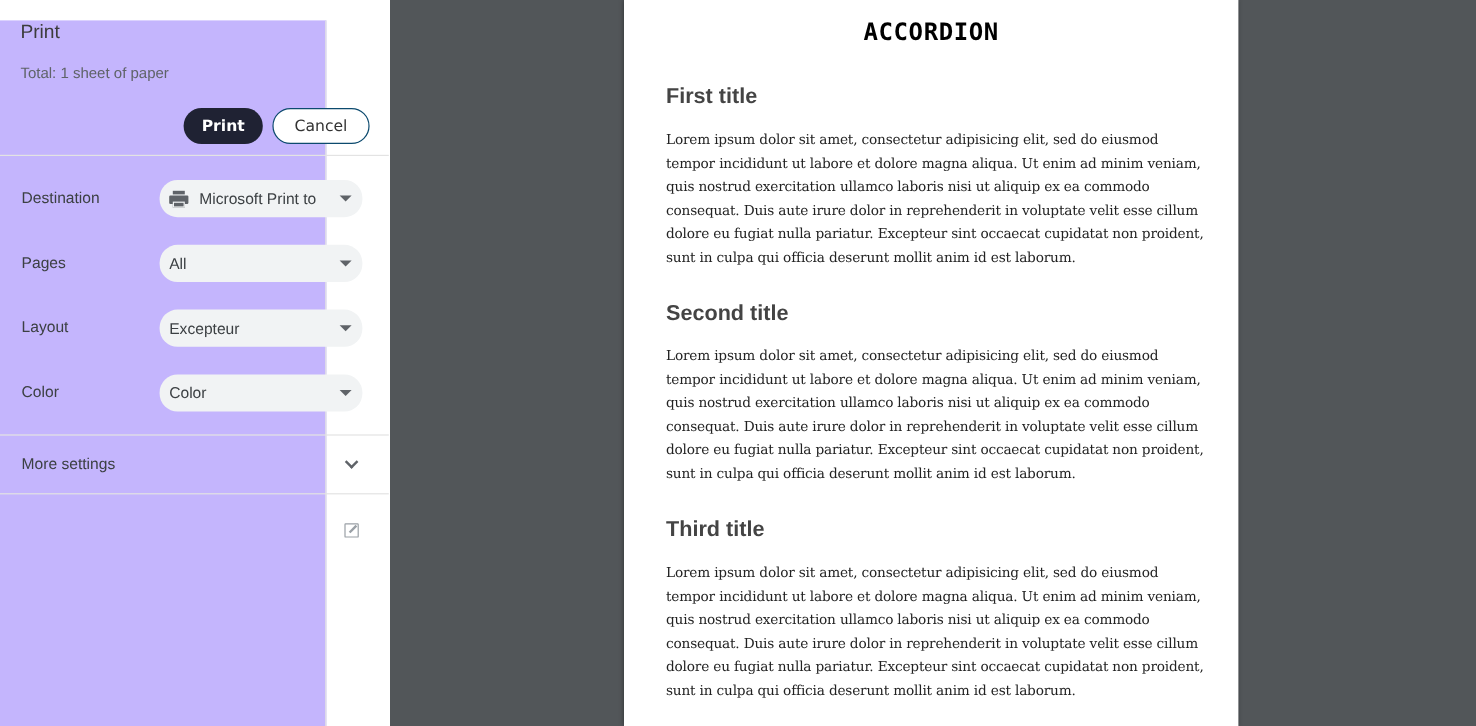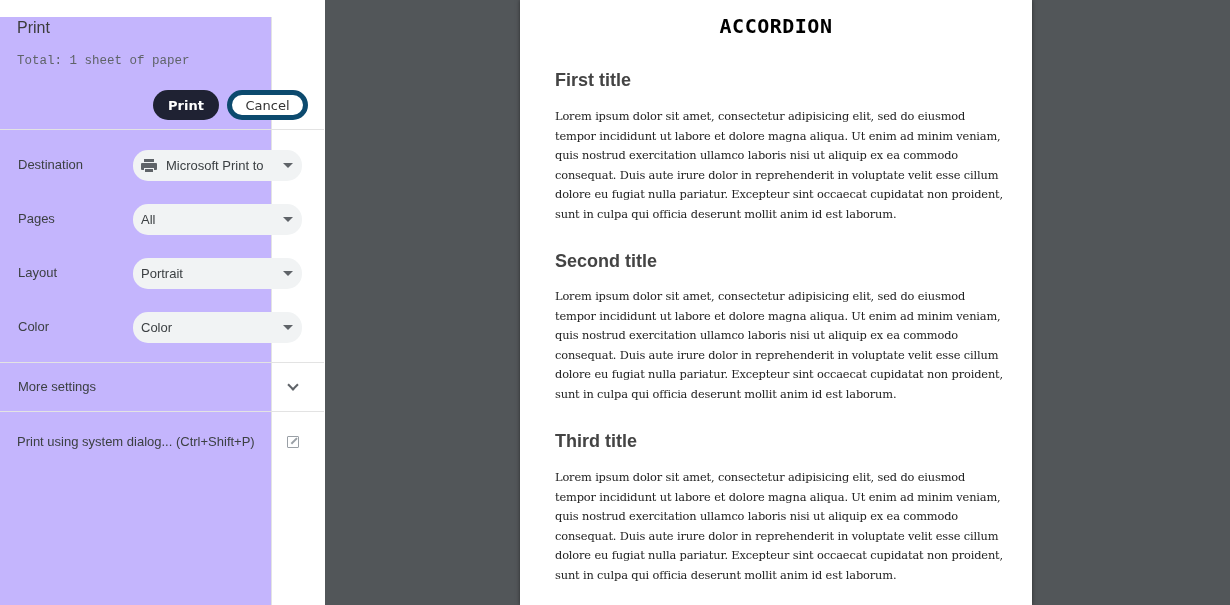--- a/index.html
+++ b/index.html
@@ -1,24 +1,24 @@
 <!DOCTYPE html>
 <html><head>
 <meta charset="utf-8">
 <style>
   * { box-sizing: border-box; margin: 0; padding: 0; }
   html, body { width: 1230px; height: 605px; overflow: hidden; background: #fff; }
   body { font-family: "Liberation Sans", sans-serif; position: relative; }
 
   .sidebar { position: absolute; left: 0; top: 17px; width: 272px; height: 605px; background: #c4b5fd; border-right: 1px solid #e3e3e3; }
   .title { position: absolute; left: 17px; top: 2px; font-size: 16px; color: #3c3c3c; }
-  .total { position: absolute; left: 17px; top: 37px; font-size: 12.5px; color: #5f6368; font-family: Liberation Mono, monospace; }
+  .total { position: absolute; left: 17px; top: 37px; font-size: 12.5px; color: #5f6368; }
   .btn { position: absolute; top: 73px; height: 30px; border-radius: 15px; font-size: 13.5px; display: flex; align-items: center; justify-content: center; cursor: pointer; font-family: "DejaVu Sans", sans-serif; }
   .btn-print { left: 153px; width: 66px; background: #1f2233; color: #fff; font-weight: bold; font-size: 13px; }
-  .btn-cancel { left: 227px; width: 81px; background: #fff; border: 5px solid #0c4a6e; color: #333; font-size: 13px; }
+  .btn-cancel { left: 227px; width: 81px; background: #fff; border: 1px solid #0c4a6e; color: #333; font-size: 13px; }
   .divider { position: absolute; left: 0; width: 324px; height: 1px; background: #e3e3e3; }
 
   .row-label { position: absolute; left: 18px; font-size: 13px; color: #3c4043; }
   .select { position: absolute; left: 133px; width: 169px; height: 31px; background: #f1f3f4; border-radius: 15px; display: flex; align-items: center; padding-left: 8px; font-size: 13px; color: #3c4043; }
   .select .val { flex: 1; white-space: nowrap; overflow: hidden; }
   .caret { width: 0; height: 0; border-left: 5px solid transparent; border-right: 5px solid transparent; border-top: 5px solid #5f6368; margin-right: 9px; margin-left: 4px; }
   .printer-icon { width: 16px; height: 14px; margin-right: 9px; position: relative; }
   .printer-icon .top { position: absolute; left: 3px; top: 0; width: 10px; height: 3px; background: #5f6368; }
   .printer-icon .mid { position: absolute; left: 0; top: 4px; width: 16px; height: 7px; background: #5f6368; border-radius: 1px; }
   .printer-icon .bot { position: absolute; left: 3px; top: 9px; width: 10px; height: 5px; background: #5f6368; border: 1px solid #f1f3f4; }
@@ -57,35 +57,34 @@
   </div>
 
   <div class="row-label" style="top:194px">Pages</div>
   <div class="select" style="top:187px">
     <span class="val">All</span>
     <span class="caret"></span>
   </div>
 
   <div class="row-label" style="top:248px">Layout</div>
   <div class="select" style="top:241px">
-    <span class="val">Portrait</span>
+    <span class="val">Excepteur</span>
     <span class="caret"></span>
   </div>
 
   <div class="row-label" style="top:302px">Color</div>
   <div class="select" style="top:295px">
     <span class="val">Color</span>
     <span class="caret"></span>
   </div>
 
   <div class="divider" style="top:345px"></div>
   <div class="more">More settings</div>
   <div class="chev"></div>
   <div class="divider" style="top:394px"></div>
-  <div class="sysdlg">Print using system dialog... (Ctrl+Shift+P)</div>
   <div class="ext-icon"></div>
 </div>
 
 <div class="preview">
   <div class="page">
     <div class="doc-title">ACCORDION</div>
     <div class="sec-title" style="top:70px">First title</div>
     <div class="sec-body" style="top:107px">Lorem ipsum dolor sit amet, consectetur adipisicing elit, sed do eiusmod tempor incididunt ut labore et dolore magna aliqua. Ut enim ad minim veniam, quis nostrud exercitation ullamco laboris nisi ut aliquip ex ea commodo consequat. Duis aute irure dolor in reprehenderit in voluptate velit esse cillum dolore eu fugiat nulla pariatur. Excepteur sint occaecat cupidatat non proident, sunt in culpa qui officia deserunt mollit anim id est laborum.</div>
     <div class="sec-title" style="top:251px">Second title</div>
     <div class="sec-body" style="top:287px">Lorem ipsum dolor sit amet, consectetur adipisicing elit, sed do eiusmod tempor incididunt ut labore et dolore magna aliqua. Ut enim ad minim veniam, quis nostrud exercitation ullamco laboris nisi ut aliquip ex ea commodo consequat. Duis aute irure dolor in reprehenderit in voluptate velit esse cillum dolore eu fugiat nulla pariatur. Excepteur sint occaecat cupidatat non proident, sunt in culpa qui officia deserunt mollit anim id est laborum.</div>

